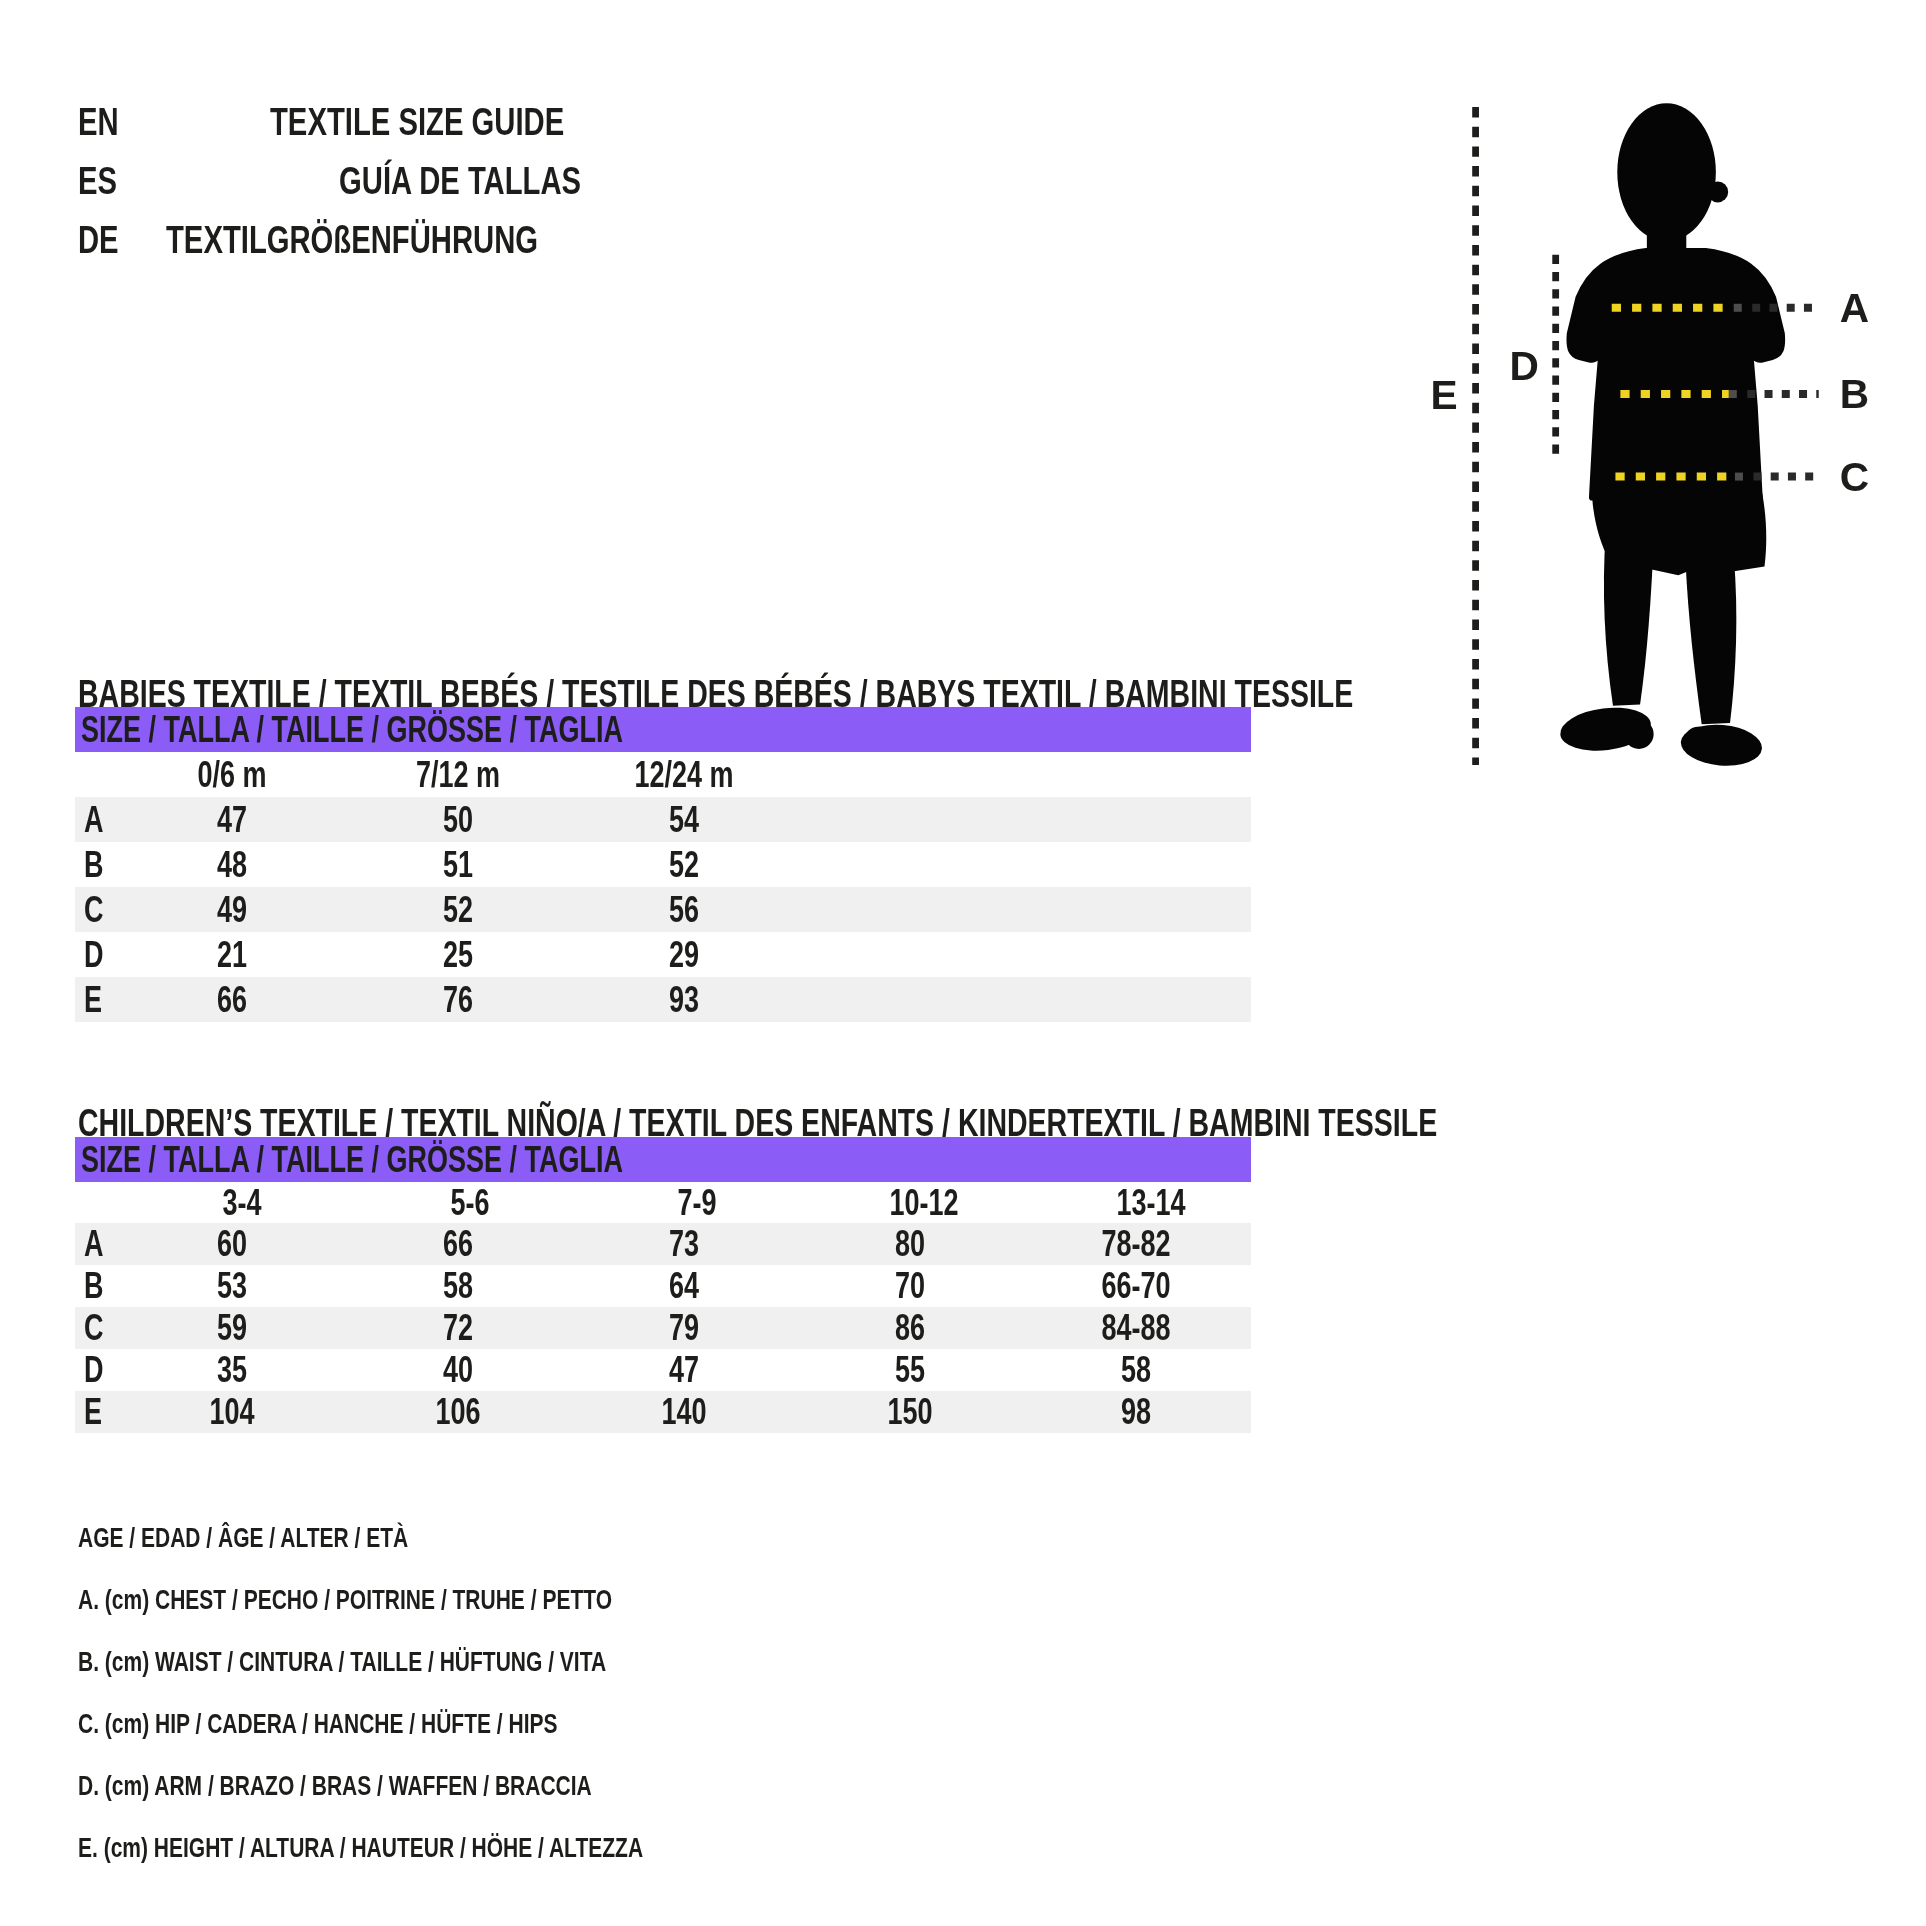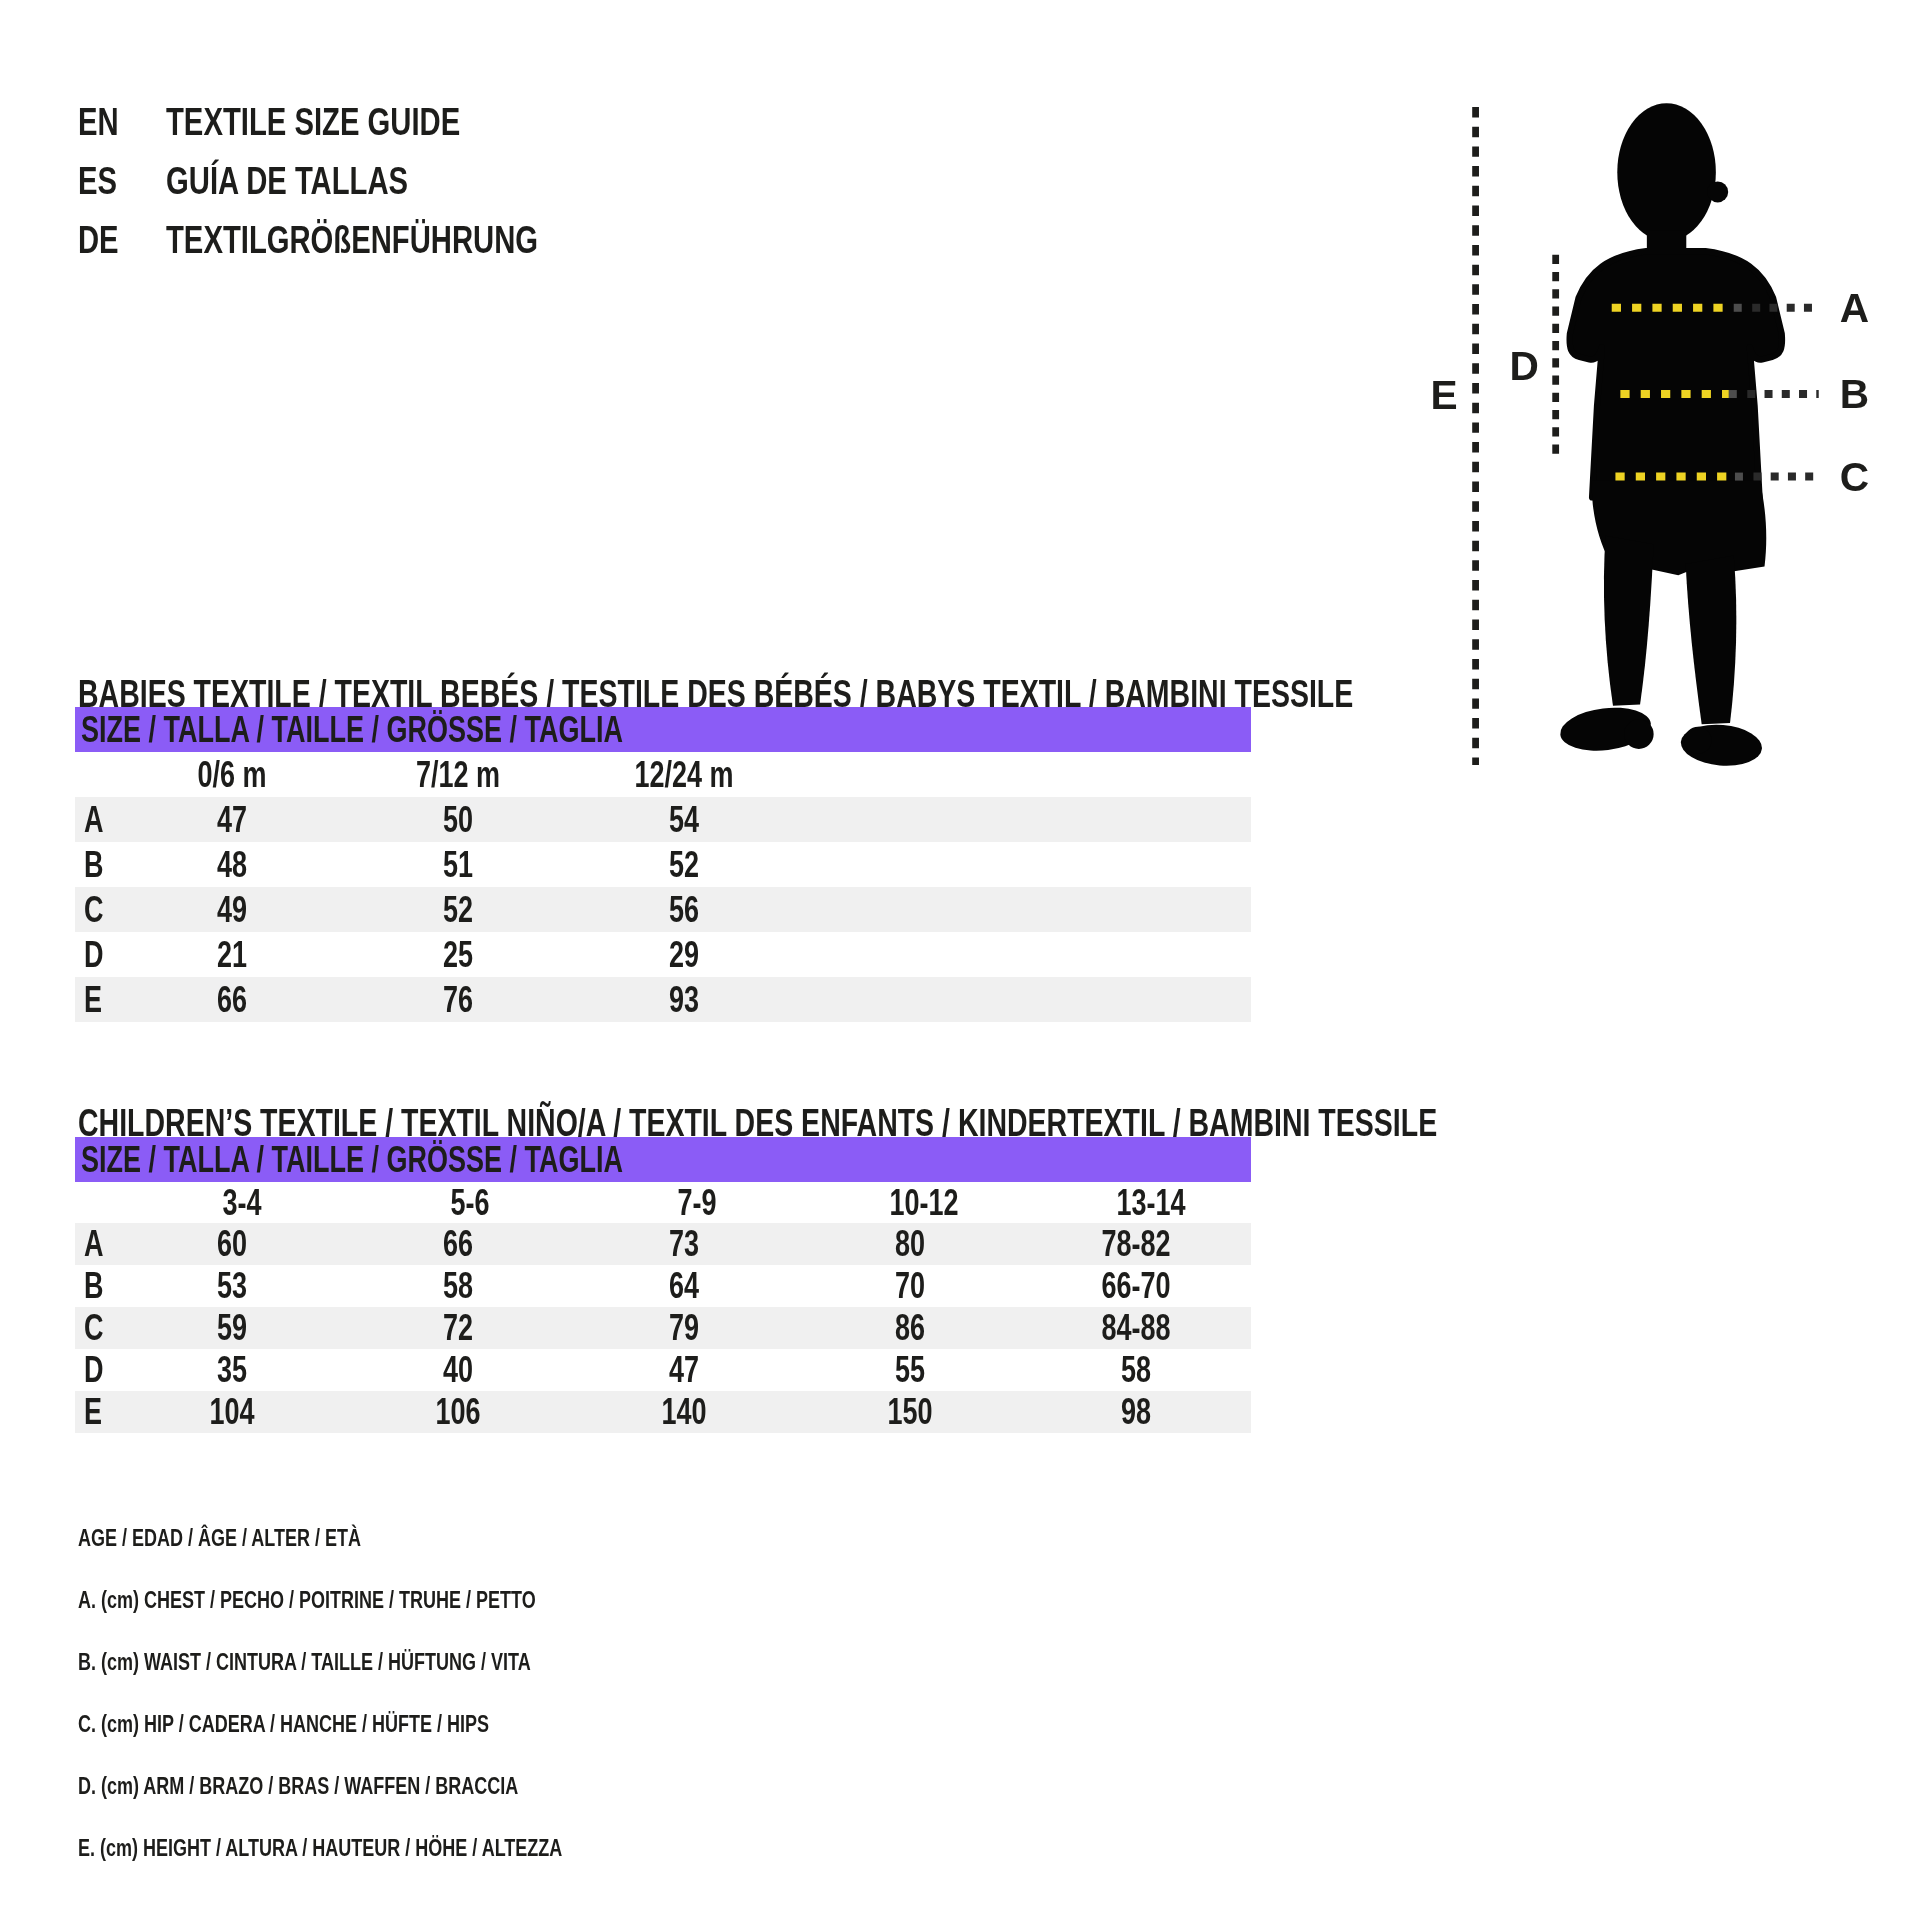--- a/index.html
+++ b/index.html
@@ -5,36 +5,36 @@
   html,body{margin:0;padding:0;background:#ffffff;}
   .page{
     position:relative;width:1926px;height:1926px;background:#ffffff;
     font-family:"Liberation Sans",sans-serif;color:#1d1d1b;overflow:hidden;
   }
   
   .cnd{display:inline-block;transform:scaleX(.75);transform-origin:0 50%;white-space:nowrap;}
   .cndc{display:inline-block;transform:scaleX(.75);transform-origin:50% 50%;white-space:nowrap;}
   
   .hdr{position:absolute;left:78px;top:92px;}
-  .lang-row{display:flex;height:59px;line-height:59px;font-size:39px;font-weight:700;}
+  .lang-row{display:flex;height:59px;line-height:59px;font-size:39px;font-weight:700;justify-content:space-between;}
   .lang-code{width:88px;}
   
   .sec-title{position:absolute;left:78px;font-size:38px;font-weight:700;line-height:38px;white-space:nowrap;margin-top:28px;}
   
   .size-bar{position:absolute;left:75px;width:1176px;height:45px;line-height:45px;
     background:#8b5cf6;font-size:36px;font-weight:700;padding-left:6.2px;box-sizing:border-box;}
   
   .tbl{position:absolute;left:75px;width:1176px;font-size:36px;font-weight:700;}
   .trow{display:flex;}
   .th-row{height:44px;line-height:44px;}
   .lblcell{width:44px;padding-left:8.6px;box-sizing:border-box;text-align:left;}
   .vcell{width:226px;text-align:center;}
   .stripe{background:#f0f0f0;}
   
-  .legend{position:absolute;left:78px;top:1507px;font-size:24px;font-weight:700;}
+  .legend{position:absolute;left:78px;top:1507px;font-size:28px;font-weight:700;}
   .legend-line{height:62px;line-height:62px;white-space:nowrap;}
   
   .figure{position:absolute;left:1417px;top:86px;width:509px;height:690px;}
   .figure text{font-family:"Liberation Sans",sans-serif;font-weight:700;font-size:66px;fill:#1d1d1b;}
 </style>
 </head>
 <body>
 
 <div class="page">
 

